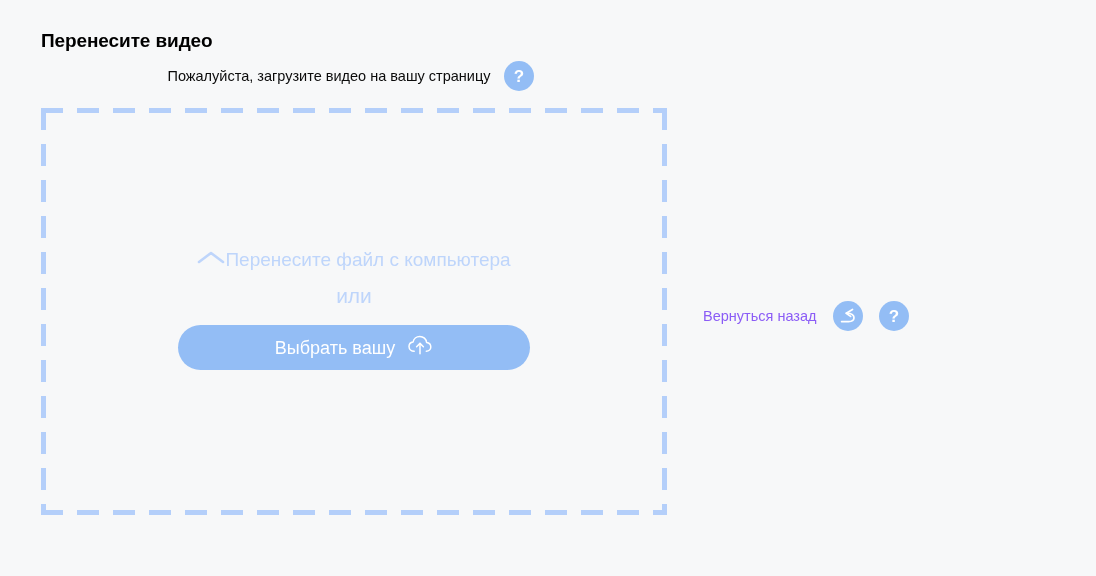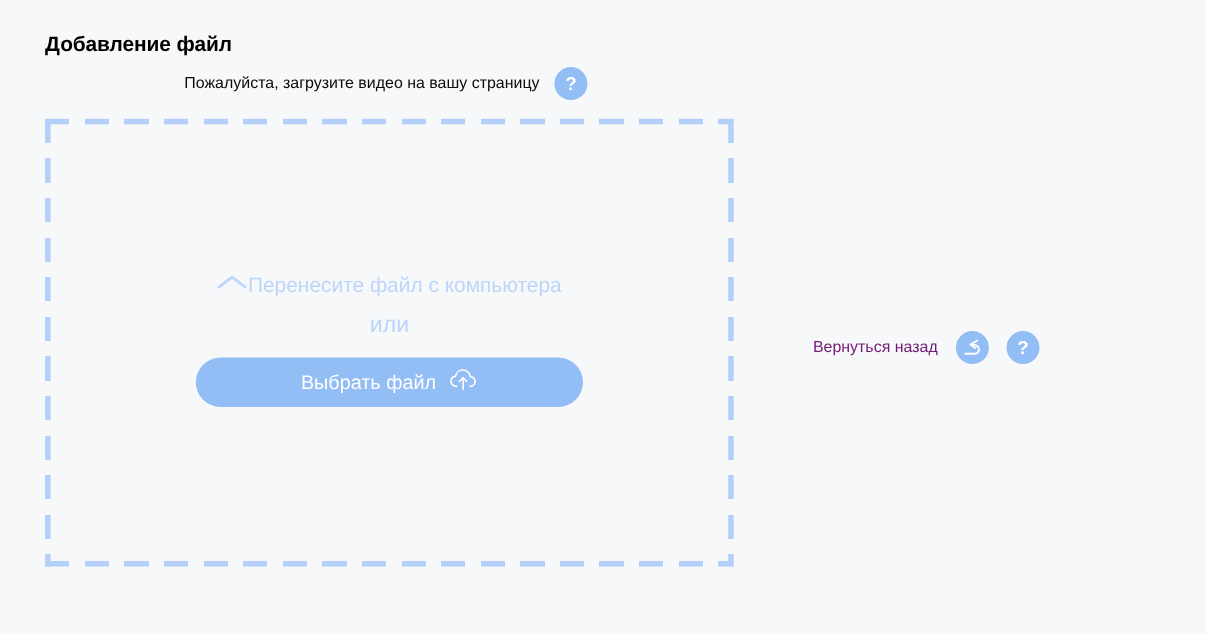--- a/index.html
+++ b/index.html
@@ -131,33 +131,32 @@
   .back-row {
     position: absolute;
     left: 703px;
     top: 301px;
     display: flex;
     align-items: center;
     height: 30px;
   }
   .back-label {
     font-size: 14.5px;
-    color: #701a75;
+    color: #8b5cf6;
     line-height: 20px;
     white-space: nowrap;
     margin-right: 17px;
-    margin-left: 36px;
   }
   .back-row .badge + .badge { margin-left: 16px; }
 </style>
 </head>
 <body>
 
 <div class="header">
-  <h1 class="page-title">Добавление файл</h1>
+  <h1 class="page-title">Перенесите видео</h1>
 
   <div class="subtitle-row">
     <span class="subtitle">Пожалуйста, загрузите видео на вашу страницу</span>
 
     <span class="badge help-subtitle">
       <svg width="30" height="30" viewBox="0 0 30 30" aria-hidden="true">
         <text x="15" y="21" text-anchor="middle" font-family="Liberation Sans, sans-serif" font-size="17" font-weight="bold" fill="#ffffff">?</text>
       </svg>
     </span>
   </div>
@@ -171,21 +170,21 @@
         <svg width="28" height="16" viewBox="0 0 28 16" aria-hidden="true">
           <polyline points="2,12 14,3 26,12" fill="none" stroke="#bed5fb" stroke-width="2.6" stroke-linecap="round" stroke-linejoin="round"></polyline>
         </svg>
       </span>
       <span>Перенесите файл с компьютера</span>
     </div>
 
     <div class="dz-or">или</div>
 
     <button class="pick-button">
-      <span class="label">Выбрать файл</span>
+      <span class="label">Выбрать вашу</span>
       <span>
         <svg width="26" height="22" viewBox="0 0 26 22" aria-hidden="true">
           <path d="M7.2,17.2 C4.3,17.2 2,15.1 2,12.5 C2,10.2 3.8,8.3 6.1,8.0
                    C6.6,4.8 9.4,2.4 12.8,2.4 C16.4,2.4 19.3,5.1 19.6,8.5
                    C22.0,8.8 23.8,10.7 23.8,13.0 C23.8,15.3 21.8,17.2 19.3,17.2" fill="none" stroke="#ffffff" stroke-width="1.5" stroke-linecap="round" stroke-linejoin="round"></path>
           <path d="M13,19.8 L13,9.6" fill="none" stroke="#ffffff" stroke-width="1.5" stroke-linecap="round"></path>
           <polyline points="9.6,12.8 13,9.4 16.4,12.8" fill="none" stroke="#ffffff" stroke-width="1.5" stroke-linecap="round" stroke-linejoin="round"></polyline>
         </svg>
       </span>
     </button>

